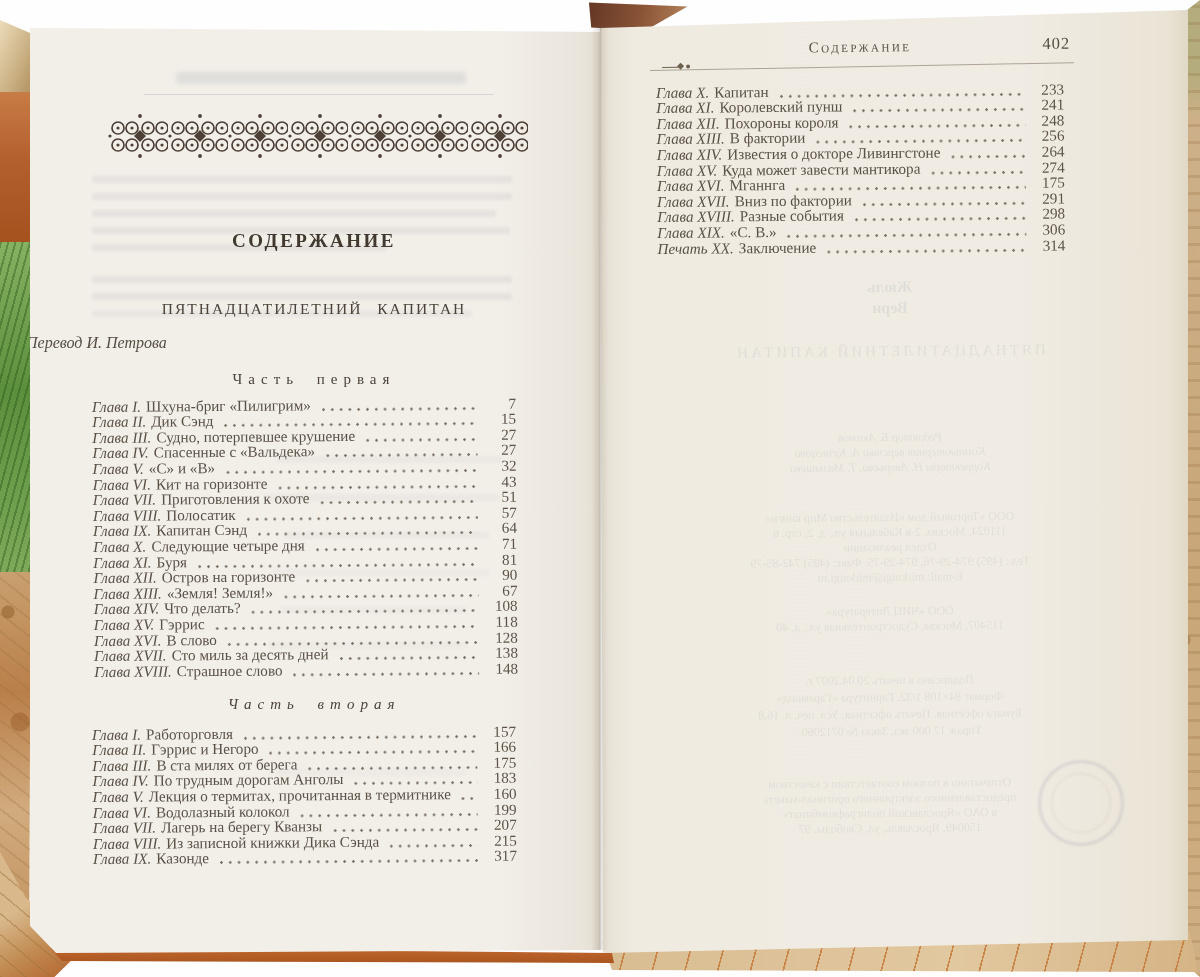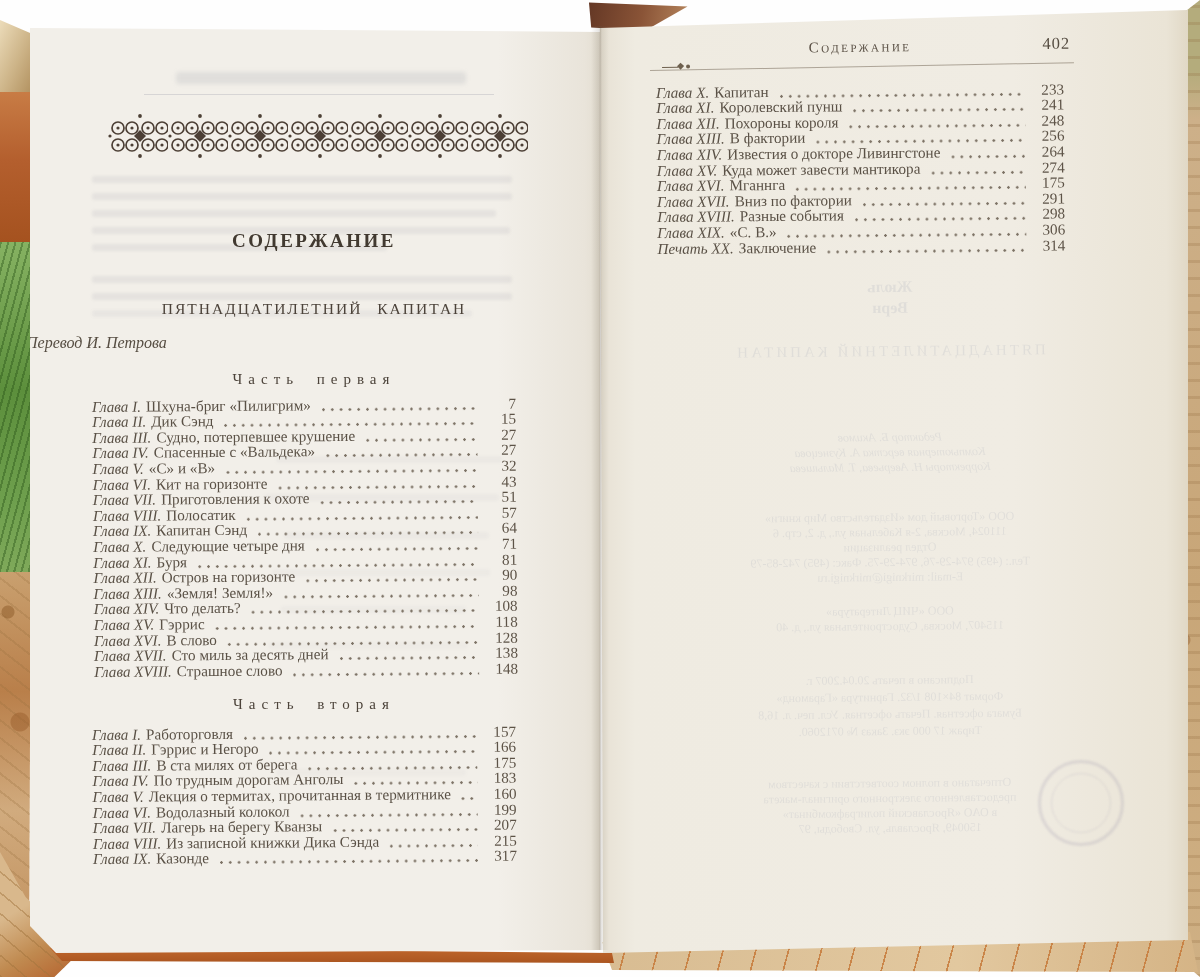--- a/index.html
+++ b/index.html
@@ -65,21 +65,21 @@
     filter:blur(1.6px);border-radius:2px;}
   .ornament{position:absolute;left:82px;top:88px;width:420px;height:48px;}
   .lp-heading{position:absolute;left:0;top:206px;width:576px;text-align:center;
     font-size:19px;font-weight:bold;letter-spacing:2.5px;color:#413930;}
   .lp-title{position:absolute;left:0;top:276px;width:576px;text-align:center;
     font-size:15.5px;letter-spacing:2px;word-spacing:9px;color:#4c433a;}
   .lp-translator{position:absolute;left:0;top:310px;width:576px;text-align:left;
     font-style:italic;font-size:16px;color:#564d42;}
   .part-head{position:absolute;left:0;width:576px;text-align:center;
     font-size:15px;letter-spacing:6px;word-spacing:8px;color:#4c433a;}
-  .ph1{top:347px;} .ph2{top:672px;}
+  .ph1{top:347px;} .ph2{top:672px;font-style:italic;}
 
   .toclist{position:absolute;font-size:15.2px;color:#5a5146;}
   .list1{left:66px;top:376px;width:424px;transform:rotate(-.45deg);transform-origin:left top;}
   .list2{left:66px;top:704px;width:424px;transform:rotate(-.45deg);transform-origin:left top;}
   .rp-list{left:56px;top:78px;width:408px;transform:rotate(-.5deg);transform-origin:left top;font-size:15.2px;color:#5a5146;position:absolute;}
   .row{display:flex;align-items:flex-end;height:15.6px;white-space:nowrap;}
   .row .num{font-style:italic;margin-right:5px;}
   .row .leader{flex:1 1 auto;height:5px;margin:0 3px 2px 8px;
     background-image:radial-gradient(circle,rgba(112,101,87,.9) 1.05px,rgba(112,101,87,0) 1.5px);
     background-size:8.8px 5px;background-repeat:repeat-x;background-position:0 100%;}
@@ -257,21 +257,21 @@
         <div class="row">
           <span class="num">Глава XII.</span>
           <span class="t">Остров на горизонте</span>
           <span class="leader"></span>
           <span class="pg">90</span>
         </div>
         <div class="row">
           <span class="num">Глава XIII.</span>
           <span class="t">«Земля! Земля!»</span>
           <span class="leader"></span>
-          <span class="pg">98</span>
+          <span class="pg">67</span>
         </div>
         <div class="row">
           <span class="num">Глава XIV.</span>
           <span class="t">Что делать?</span>
           <span class="leader"></span>
           <span class="pg">108</span>
         </div>
         <div class="row">
           <span class="num">Глава XV.</span>
           <span class="t">Гэррис</span>

